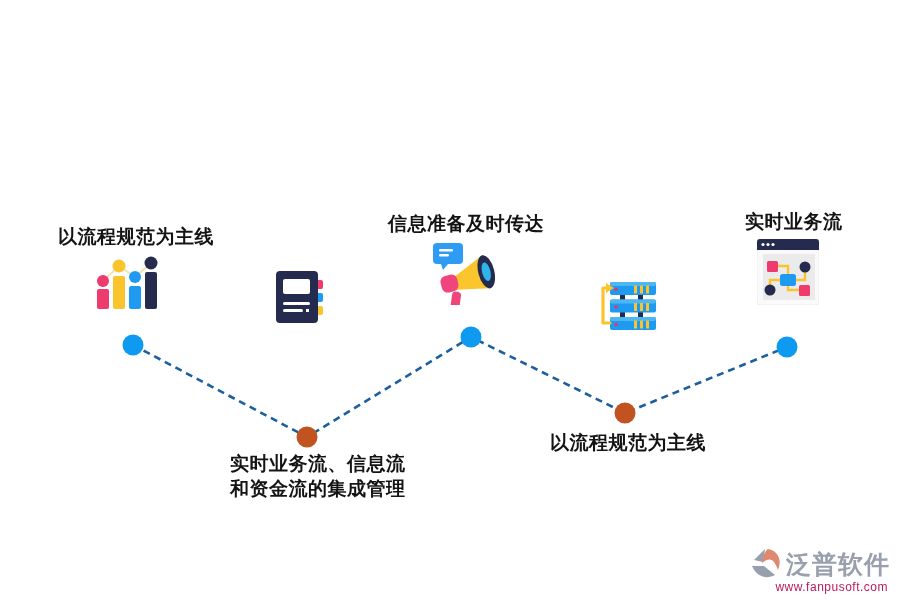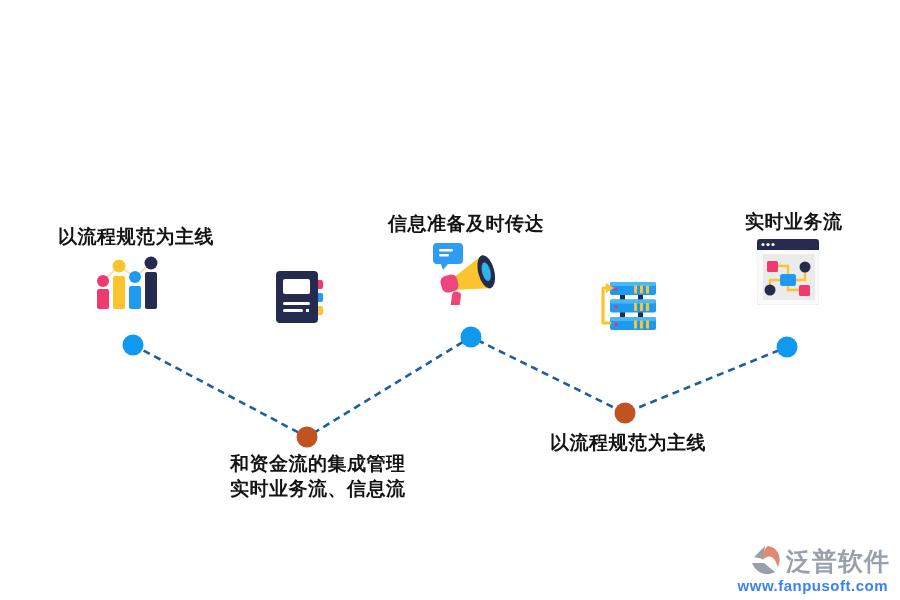--- a/index.html
+++ b/index.html
@@ -19,21 +19,21 @@
   .connector-layer{position:absolute;left:0;top:0;}
   .footer{
     position:absolute;right:10px;bottom:6px;
     display:flex;flex-direction:column;align-items:flex-end;
   }
   .footer-brandrow{display:flex;align-items:center;gap:2px;}
   .footer-brand{
     font-size:25px;font-weight:700;color:#98a0ad;letter-spacing:1px;
   }
   .footer-url{
-    font-size:15px;font-weight:700;color:#3b82f6;
+    font-size:12px;font-weight:400;color:#be185d;
     letter-spacing:0.5px;margin-top:-2px;margin-right:2px;
   }
 </style>
 </head>
 <body>
 
 <div class="stage">
 
   <svg class="connector-layer" width="900" height="600">
     <polyline points="133,345 307,437 471,337 625,413 787,347" fill="none" stroke-width="2.6" stroke-dasharray="7 5" stroke="#1c5f9f"></polyline>
@@ -67,22 +67,22 @@
       <rect x="38" y="35" width="9" height="9" rx="2" fill="#fcc42c"></rect>
       <rect x="0" y="0" width="42" height="52" rx="4" fill="#252b4e"></rect>
       <rect x="7" y="8" width="27" height="15" rx="2" fill="#ffffff"></rect>
       <rect x="7" y="31" width="27" height="3" rx="1.5" fill="#ffffff"></rect>
       <rect x="7" y="38" width="20" height="3" rx="1.5" fill="#ffffff"></rect>
       <rect x="30" y="38" width="3" height="3" fill="#ffffff"></rect>
     </svg>
   </div>
 
   <div class="node-label" style="left:230px;top:451px;">
+    <div>实时业务流、信息流</div>
     <div>和资金流的集成管理</div>
-    <div>实时业务流、信息流</div>
   </div>
 
   <div class="node-label" style="left:388px;top:211px;">信息准备及时传达</div>
 
   <div class="icon" style="left:430px;top:241px;">
     <svg width="72" height="64" viewBox="0 0 72 64">
       <g transform="rotate(-14 40 40)">
         <polygon points="24,33 58,18 58,52 24,45" fill="#fbc52d"></polygon>
         <ellipse cx="58" cy="35" rx="8" ry="17" fill="#252b4e"></ellipse>
         <ellipse cx="58" cy="35" rx="4.2" ry="9.5" fill="#2fb3e8"></ellipse>

